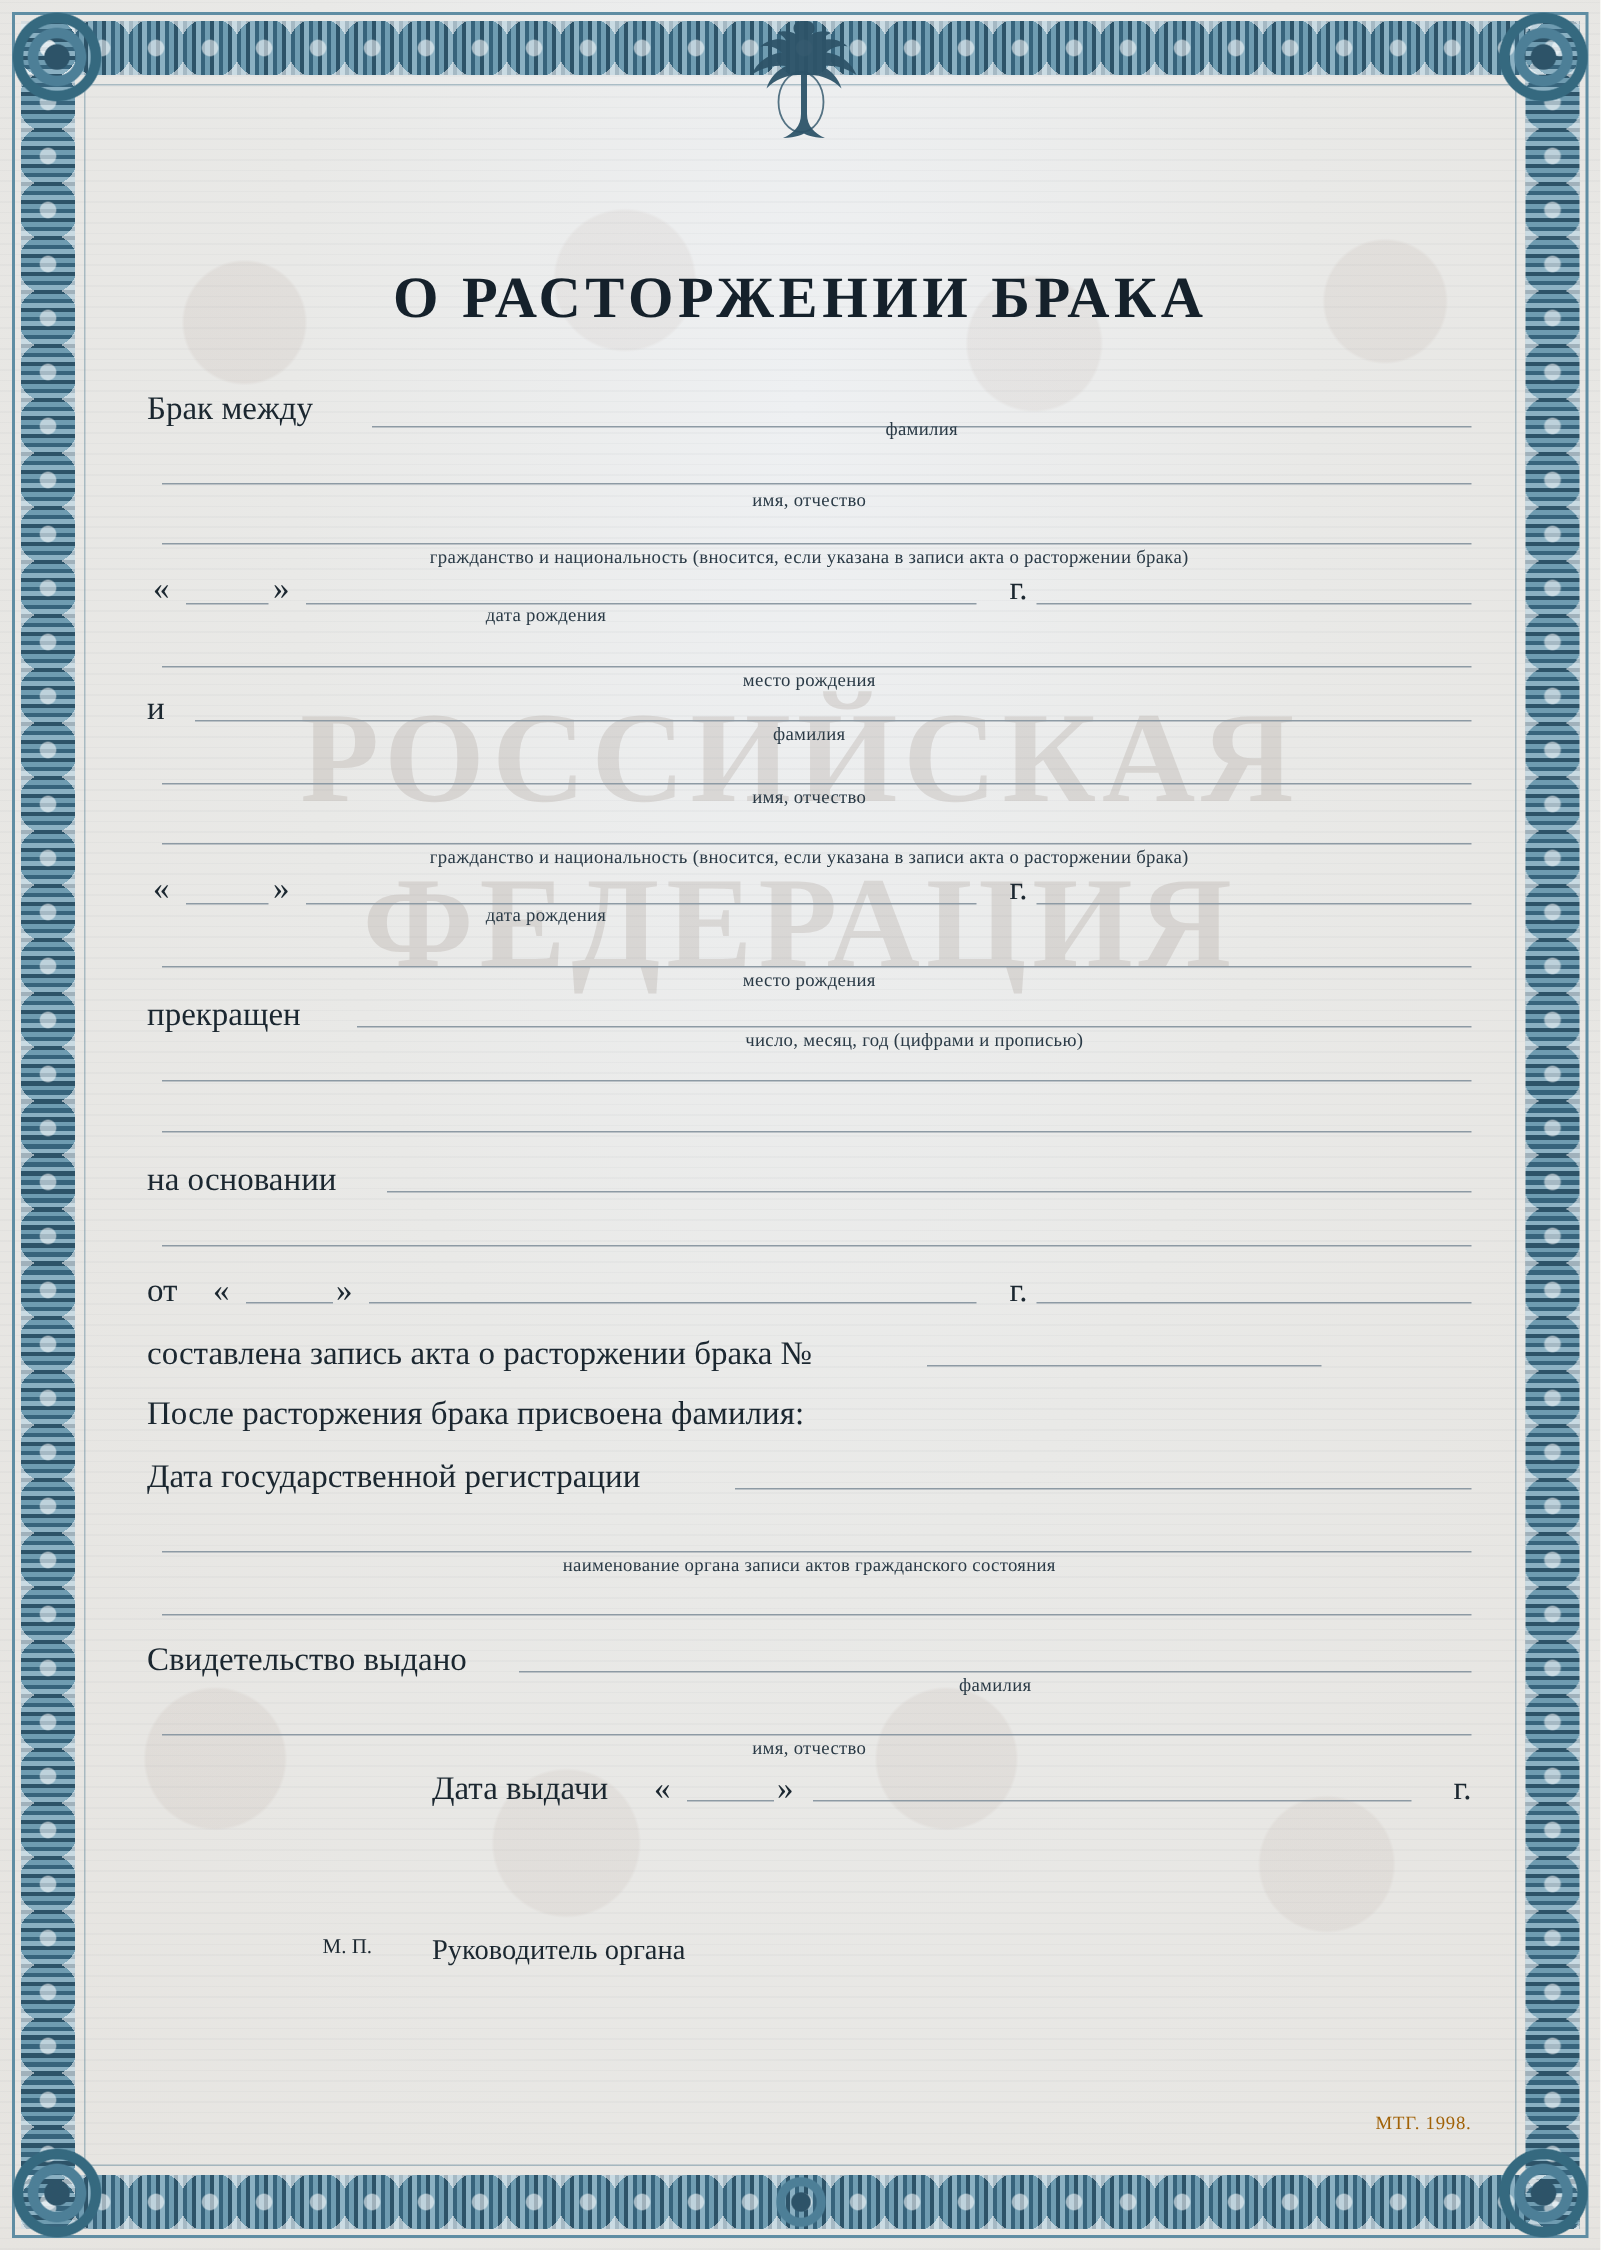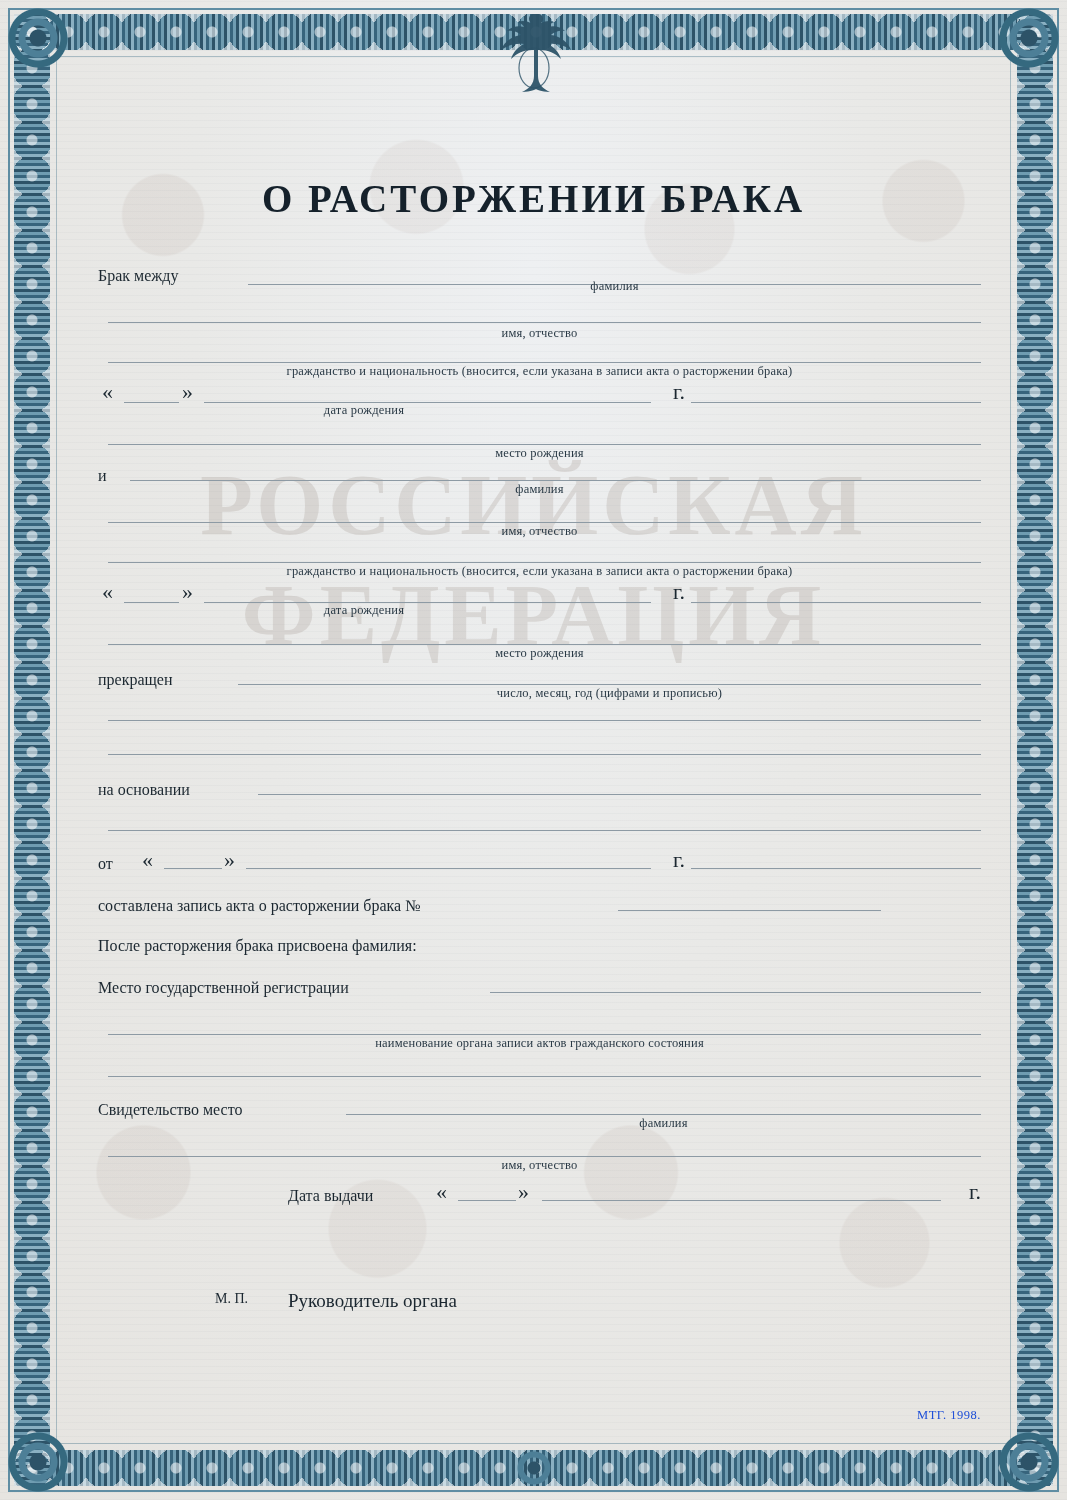--- a/index.html
+++ b/index.html
@@ -160,21 +160,21 @@
     left: 98px;
     right: 86px;
     top: 255px;
     color: #1b2730;
   }
   .row {
     position: relative;
     height: 42px;
   }
   .lbl {
-    font-size: 16px;
+    font-size: 22px;
     color: #1b2730;
     white-space: nowrap;
     position: absolute;
     bottom: 6px;
   }
   .line {
     position: absolute;
     bottom: 6px;
     border-bottom: 1px solid #8d9aa4;
     height: 0;
@@ -205,21 +205,21 @@
     letter-spacing: 2px;
     font-family: "Liberation Serif", serif;
   }
   .series .num { letter-spacing: 4px; }
   .series .nosign { font-size: 26px; }
   .printer {
     position: absolute;
     right: 86px;
     top: 1408px;
     font-size: 12.5px;
-    color: #1d4ed8;
+    color: #a16207;
     letter-spacing: 0.5px;
   }
   .mp {
     position: absolute;
     left: 215px;
     top: 1291px;
     font-size: 14px;
     color: #1b2730;
   }
   .signblock {
@@ -373,35 +373,35 @@
       <div class="lbl" style="left:0;bottom:8px;">составлена запись акта о расторжении брака №</div>
       <div class="line" style="left:520px;right:100px;bottom:12px;"></div>
     </div>
 
     <div class="row" style="height:40px;">
       <div class="lbl" style="left:0;bottom:8px;">После расторжения брака присвоена фамилия:</div>
     </div>
 
 
     <div class="row" style="height:42px;">
-      <div class="lbl" style="left:0;bottom:8px;">Место государственной регистрации</div>
+      <div class="lbl" style="left:0;bottom:8px;">Дата государственной регистрации</div>
       <div class="line" style="left:392px;right:0;bottom:12px;"></div>
     </div>
 
     <div class="row" style="height:44px;text-decoration:underline;">
       <div class="line" style="left:10px;right:0;bottom:14px;"></div>
       <div class="hint" style="left:0;right:0;bottom:-2px;">наименование органа записи актов гражданского состояния</div>
     </div>
 
     <div class="row" style="height:38px;">
       <div class="line" style="left:10px;right:0;bottom:10px;"></div>
     </div>
 
     <div class="row" style="height:40px;">
-      <div class="lbl" style="left:0;bottom:8px;">Свидетельство место</div>
+      <div class="lbl" style="left:0;bottom:8px;">Свидетельство выдано</div>
       <div class="line" style="left:248px;right:0;bottom:12px;"></div>
       <div class="hint" style="left:248px;right:0;bottom:-4px;">фамилия</div>
     </div>
 
     <div class="row" style="height:42px;">
       <div class="line" style="left:10px;right:0;bottom:12px;"></div>
       <div class="hint" style="left:0;right:0;bottom:-4px;">имя, отчество</div>
     </div>
 
     <div class="row" style="height:46px;">

